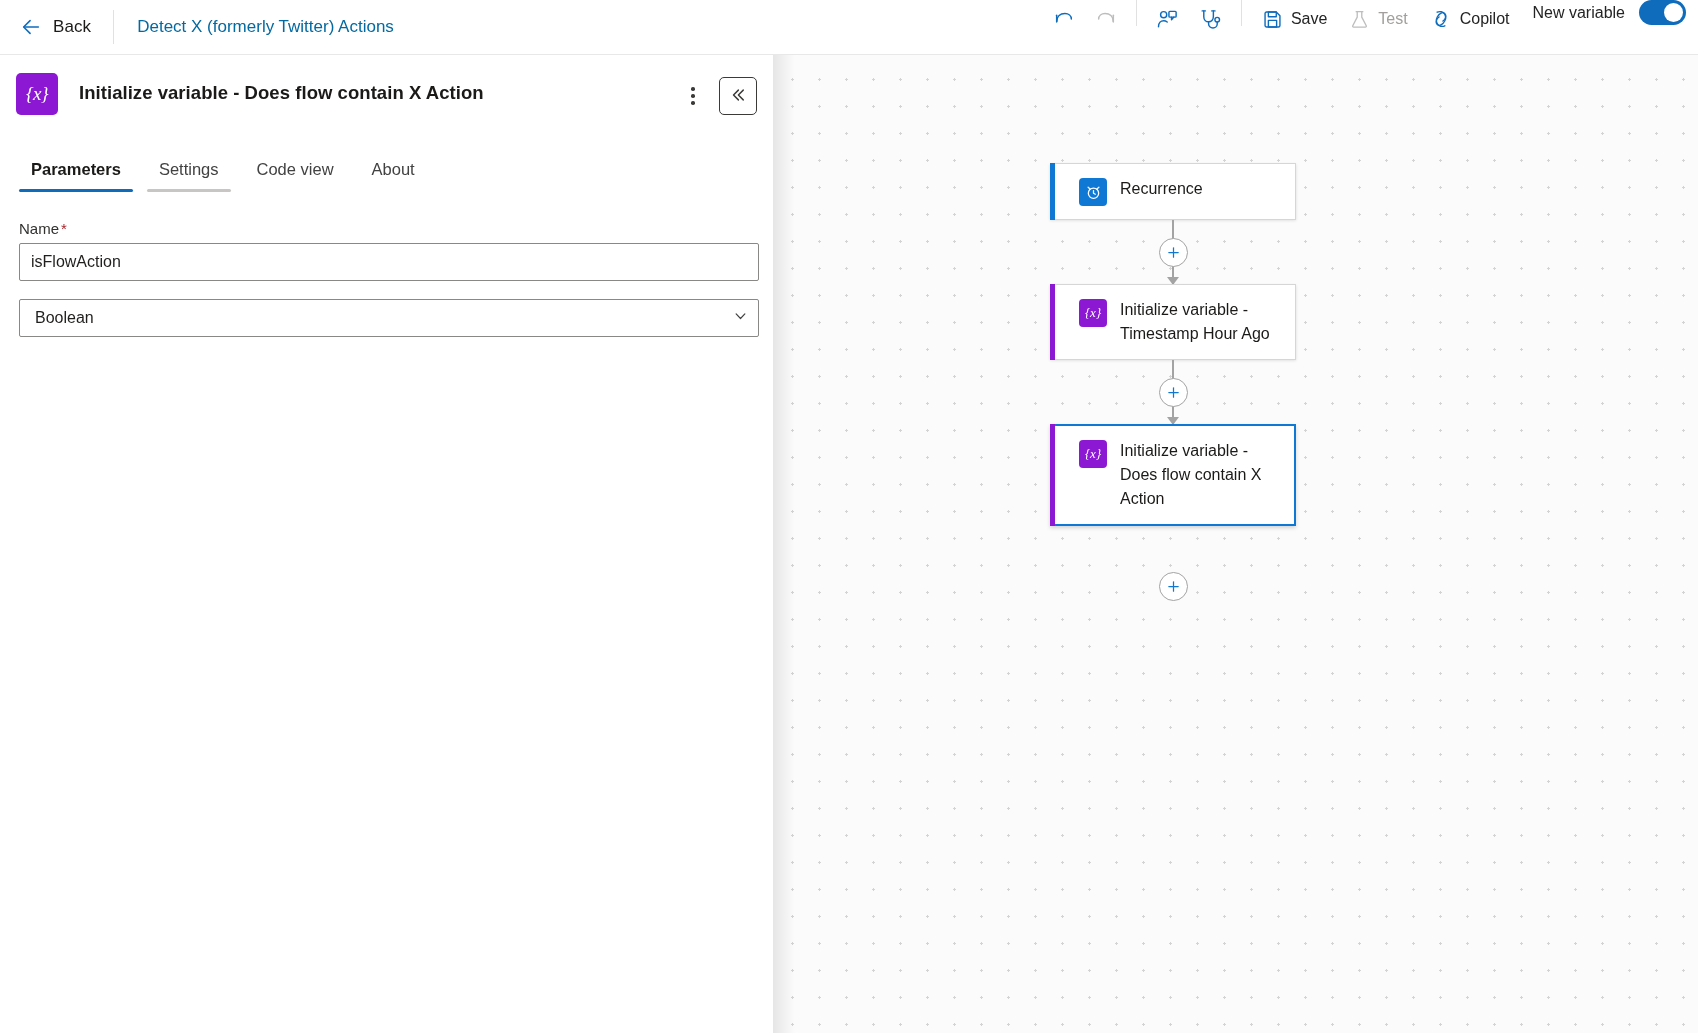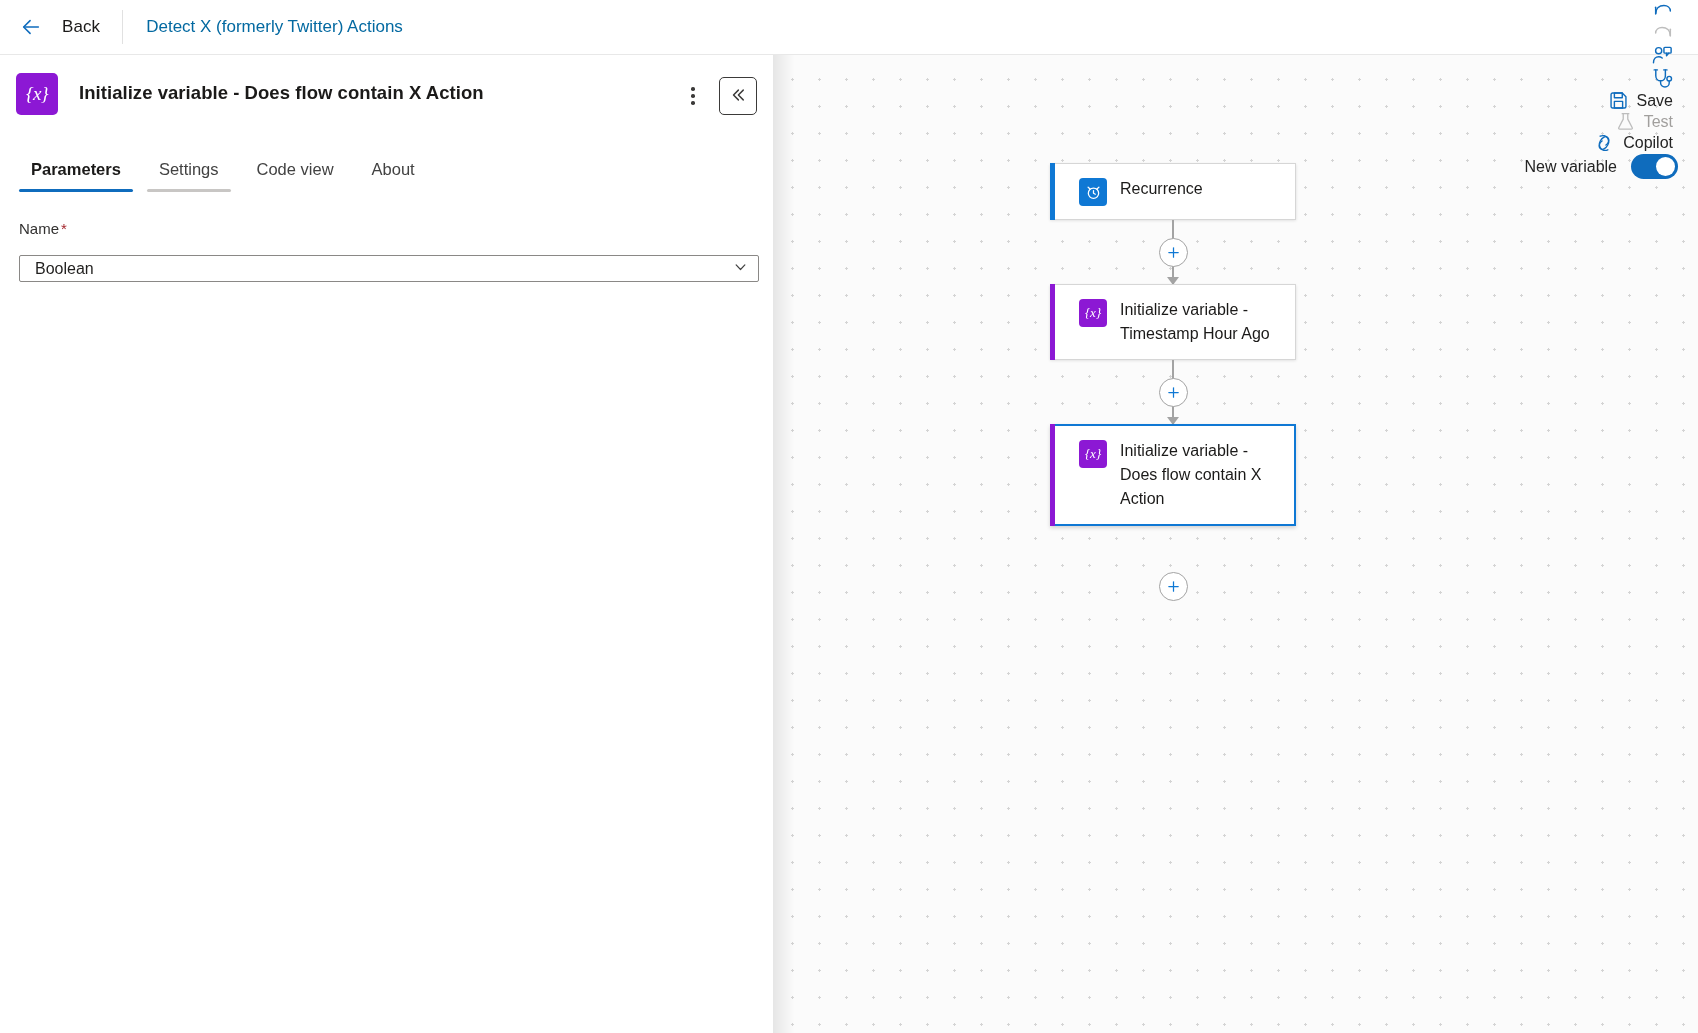--- a/index.html
+++ b/index.html
@@ -29,21 +29,21 @@
     display: flex;
     align-items: center;
     background: #ffffff;
     border-bottom: 1px solid #e8e8e8;
     z-index: 30;
   }
 
   .back-group {
     display: flex;
     align-items: center;
-    gap: 20px;
+    gap: 11px;
     padding-left: 20px;
     padding-right: 22px;
     height: 100%;
     cursor: pointer;
   }
   .back-arrow { width: 22px; height: 22px; display: block; color: #0f6cbd; }
   .back-label {
     font-size: 17px;
     color: #1b1a19;
     letter-spacing: .1px;
@@ -58,24 +58,23 @@
   .flow-title {
     padding-left: 23px;
     font-size: 17px;
     color: #0369a1;
     white-space: nowrap;
   }
 
   .toolbar-right {
     margin-left: auto;
     display: flex;
-    align-items: flex-end;
+    align-items: flex-start;
     height: 100%;
-    padding-right: 14px;
-    flex-direction: column;
+    padding-right: 6px;
   }
 
   .tb-btn {
     display: flex;
     align-items: center;
     gap: 8px;
     height: 38px;
     padding: 0 11px;
     border-radius: 4px;
     cursor: pointer;
@@ -273,21 +272,21 @@
     font-family: inherit;
     font-size: 16px;
     color: #201f1e;
     padding: 0 11px;
     outline: none;
   }
 
   .combo {
     position: relative;
     width: 740px;
-    height: 27px;
+    height: 38px;
   }
   .combo-input {
     width: 100%;
     height: 100%;
     border: 1px solid #8a8886;
     border-radius: 2px;
     background: #ffffff;
     font-family: inherit;
     font-size: 16px;
     color: #201f1e;
@@ -598,20 +597,21 @@
           <span class="underline"></span>
         </button>
       </div>
 
       <div class="panel-form">
 
         <div class="field">
           <label class="field-label">
             <span>Name</span><span class="req">*</span>
           </label>
+          <input class="text-input" type="text" value="isFlowAction" style="">
         </div>
 
         <div class="field">
           <div class="combo">
             <input class="combo-input" type="text" readonly="" value="Boolean" style="">
             <span class="combo-chev">
               <svg width="15" height="15" viewBox="0 0 24 24" fill="none" stroke="currentColor" stroke-width="1.9" stroke-linecap="round" stroke-linejoin="round">
                 <polyline points="5,8.5 12,16 19,8.5"></polyline>
               </svg>
             </span>

